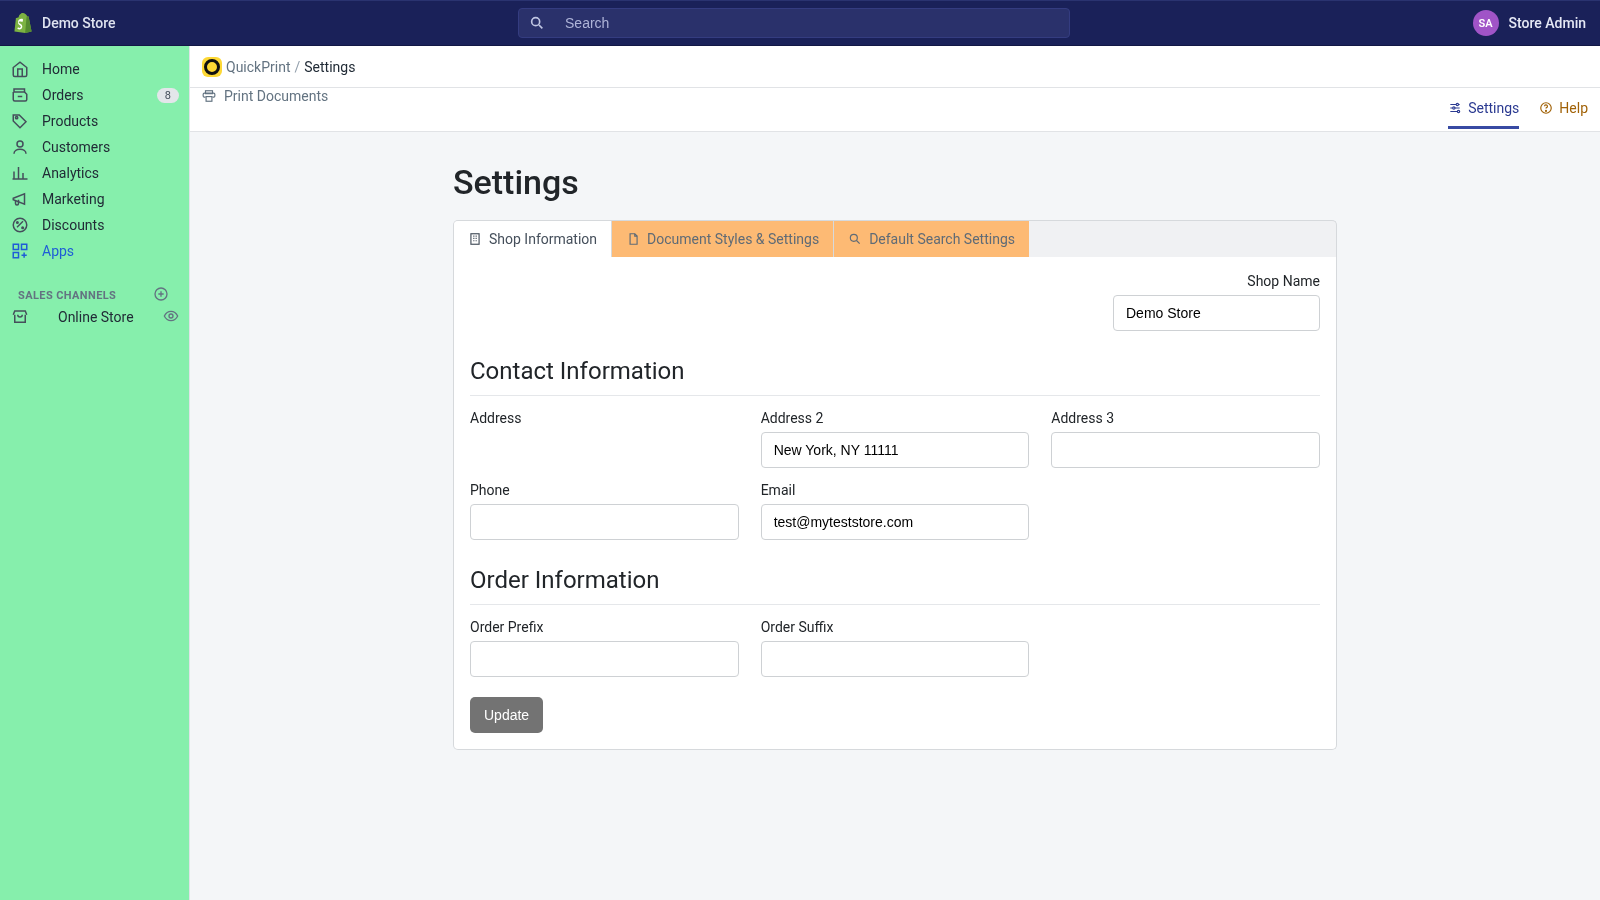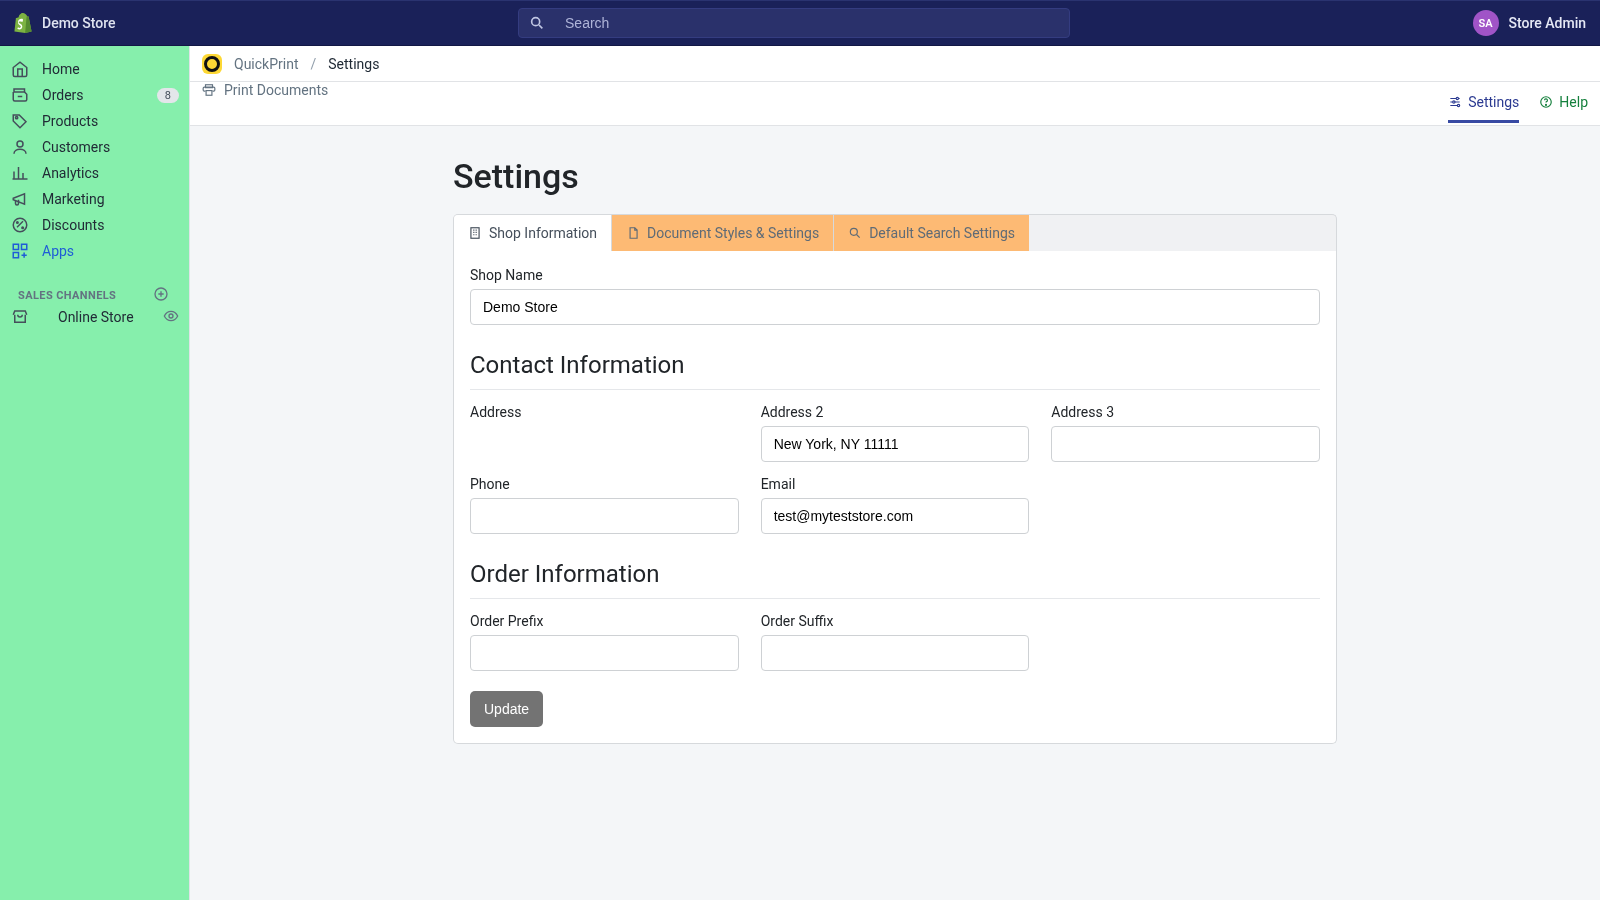--- a/index.html
+++ b/index.html
@@ -23,44 +23,44 @@
   .nav-item .icon { width: 20px; height: 20px; display: inline-flex; align-items: center; justify-content: center; color: #454f5b; }
   .nav-item.active .icon { color: #1f5dd6; }
   .nav-item .badge { margin-left: auto; background: #e3e6ea; color: #454f5b; border-radius: 10px; font-size: 11px; padding: 1px 8px; }
   .nav-section-title { display: flex; align-items: center; justify-content: space-between; padding: 0 18px; margin-top: 22px; font-size: 11px; font-weight: 700; letter-spacing: .4px; color: #637381; }
   .nav-section-title .icon { width: 18px; height: 18px; color: #637381; }
   .channel-item { display: flex; align-items: center; gap: 28px; height: 26px; padding: 0 10px; color: #212b36; font-size: 14px; cursor: pointer; }
   .channel-item .icon { width: 20px; height: 20px; display: inline-flex; align-items: center; justify-content: center; color: #454f5b; }
   .channel-item .right-icon { margin-left: auto; color: #637381; }
   
   .main { position: absolute; left: 190px; right: 0; top: 46px; bottom: 0; overflow: auto; }
-  .crumb { height: 36px; border-bottom: 1px solid #e1e3e6; display: flex; align-items: center; padding: 0 12px; gap: 12px; background: #fff; }
+  .crumb { height: 42px; border-bottom: 1px solid #e1e3e6; display: flex; align-items: center; padding: 0 12px; gap: 4px; background: #fff; }
   .app-logo { width: 20px; height: 20px; border-radius: 6px; background: #fdd835; display: inline-flex; align-items: center; justify-content: center; color: #1a1a1a; font-weight: 800; position: relative; }
   .app-logo::after { content: ""; position: absolute; width: 10px; height: 10px; border: 3px solid #111; border-radius: 50%; }
   .crumb a { color: #637381; text-decoration: none; }
   .crumb .sep { color: #919eab; }
   .crumb .current { color: #212b36; }
   .subbar { height: 44px; border-bottom: 1px solid #e1e3e6; display: flex; align-items: flex-start; padding: 0 12px; background: #fff; }
   .subbar-left { display: flex; align-items: center; gap: 8px; color: #637381; font-size: 14px; cursor: pointer; }
   .subbar-right { margin-left: auto; display: flex; align-items: center; gap: 20px; }
-  .subbar-link { display: inline-flex; align-items: center; gap: 6px; color: #15803d; font-size: 14px; cursor: pointer; padding-bottom: 12px; position: relative; margin-top: 12px; }
+  .subbar-link { display: inline-flex; align-items: center; gap: 6px; color: #a16207; font-size: 14px; cursor: pointer; padding-bottom: 12px; position: relative; margin-top: 12px; }
   .subbar-link.selected { color: #2b3a91; }
   .subbar-link.selected::after { content: ""; position: absolute; left: 0; right: 0; bottom: -1px; height: 3px; background: #384aa3; }
   .page { padding: 24px 0 40px; display: flex; justify-content: center; }
   .container { width: 884px; }
   h1.page-title { font-size: 34px; font-weight: 500; margin: 6px 0 18px; color: #212529; }
   .tabs { display: flex; border: 1px solid #d6d9dc; border-bottom: none; border-top-left-radius: 5px; border-top-right-radius: 5px; overflow: hidden; background: #f0f1f3; }
   .tab { display: inline-flex; align-items: center; gap: 7px; padding: 10px 14px; font-size: 14px; color: #5f6b76; border-right: 1px solid #d6d9dc; cursor: pointer; background: #fdba74; }
   .tab.active { background: #fff; color: #454f5b; position: relative; }
   .tab .icon { width: 14px; height: 14px; }
   .panel { background: #fff; border: 1px solid #d6d9dc; border-top: none; border-bottom-left-radius: 5px; border-bottom-right-radius: 5px; padding: 16px; }
   .form-row { display: grid; grid-template-columns: 1fr 1fr 1fr; gap: 22px; margin-bottom: 14px; }
   .form-row.two { grid-template-columns: 1fr 1fr 1fr; }
   .field { display: flex; flex-direction: column; gap: 6px; }
-  .field.full { grid-column: 1 / -1; }
+  .field.full { grid-column: 1 / -1; align-items: flex-end; }
   label.field-label { font-size: 14px; color: #212529; }
   input.text { height: 36px; border: 1px solid #ced1d4; border-radius: 4px; padding: 0 12px; font-size: 14px; outline: none; }
   h3.section-title { font-size: 24px; font-weight: 400; color: #212529; margin: 26px 0 10px; }
   hr.sep { border: none; border-top: 1px solid #e5e7ea; margin: 0 0 14px; }
   .btn-primary { margin-top: 6px; display: inline-flex; align-items: center; justify-content: center; height: 36px; padding: 0 14px; background: #737373; color: #fff; border: none; border-radius: 5px; font-size: 14px; cursor: pointer; }
   .icon-svg { display: inline-block; }
 </style>
 </head>
 <body>
 

